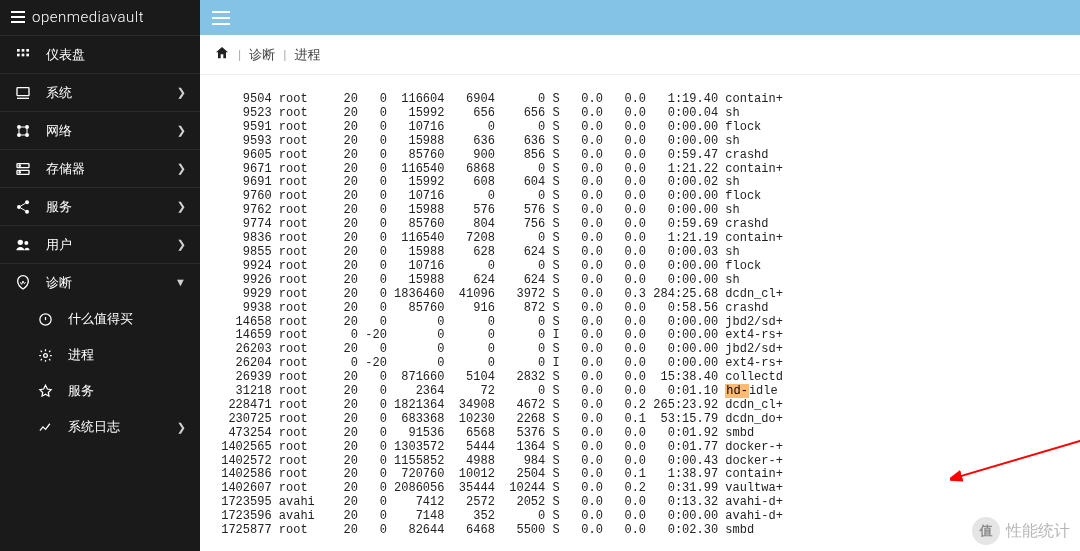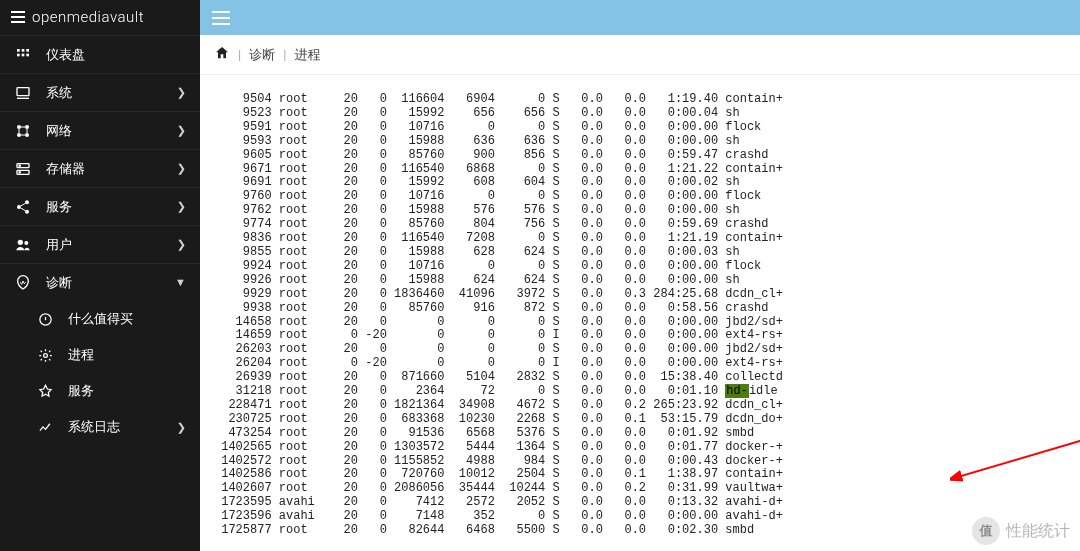--- a/index.html
+++ b/index.html
@@ -128,21 +128,21 @@
     padding: 18px 14px 6px 14px;
   }
   .process-area pre {
     font-family: "Consolas", "Menlo", "Courier New", monospace;
     font-size: 12px;
     line-height: 1.16;
     white-space: pre;
     color: #222;
   }
   .hl {
-    background: #4d7c0f;
+    background: #fdba74;
     color: #000;
     padding: 0 1px;
   }
   .arrow {
     position: absolute;
     left: 750px;
     top: 330px;
     width: 240px;
     height: 80px;
     pointer-events: none;

